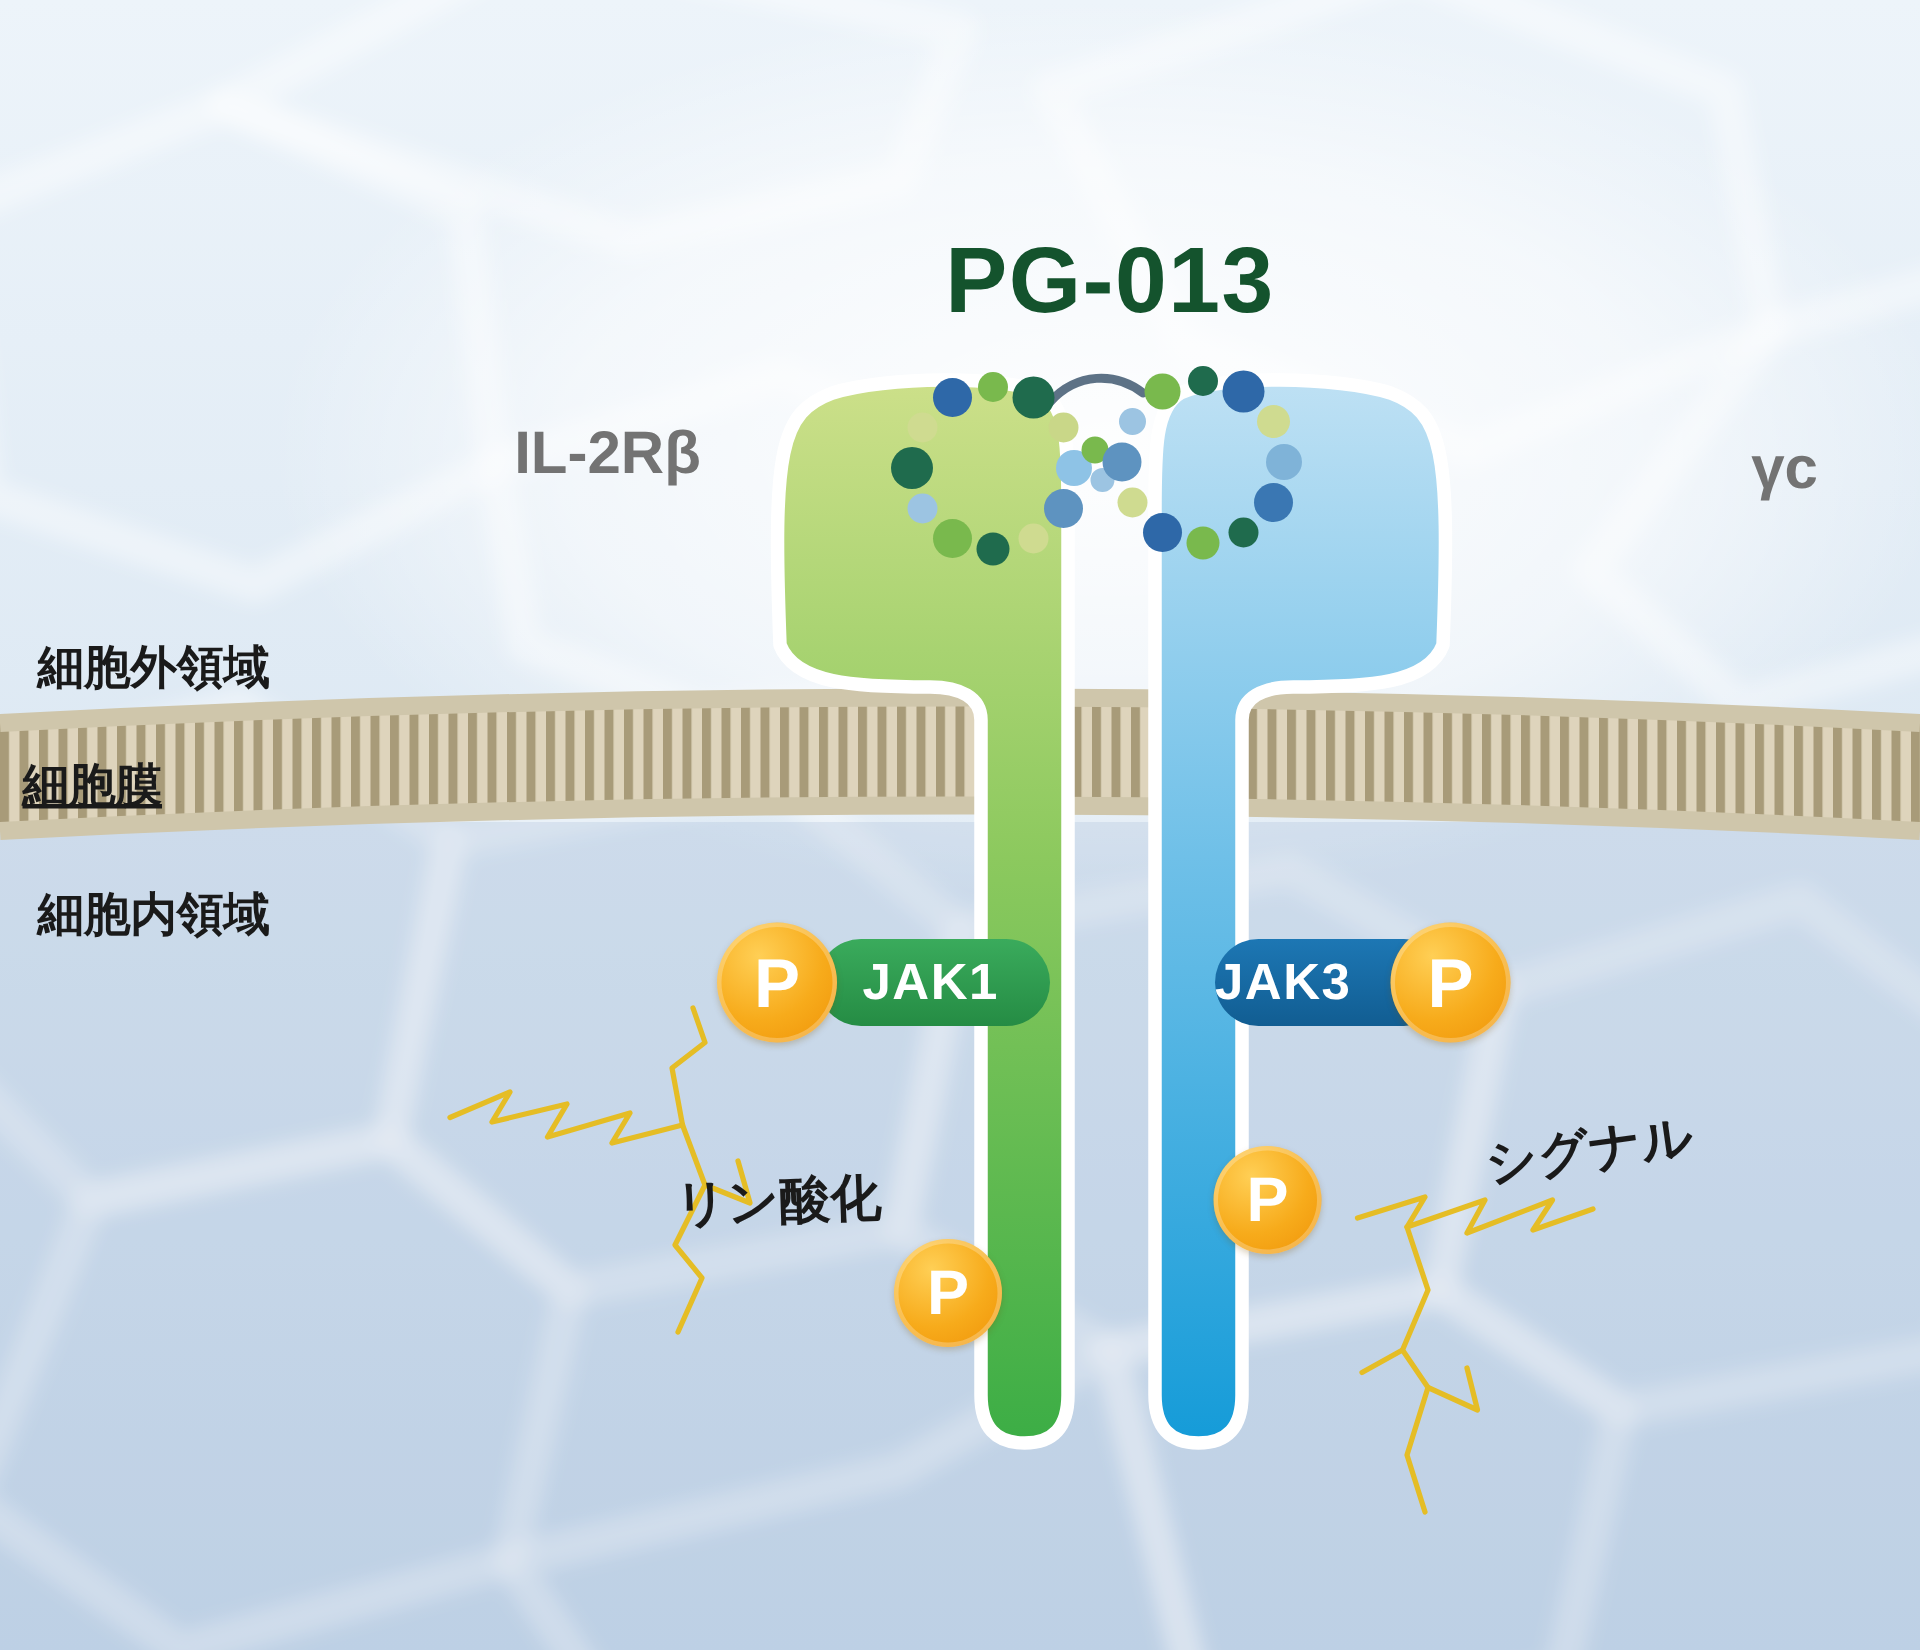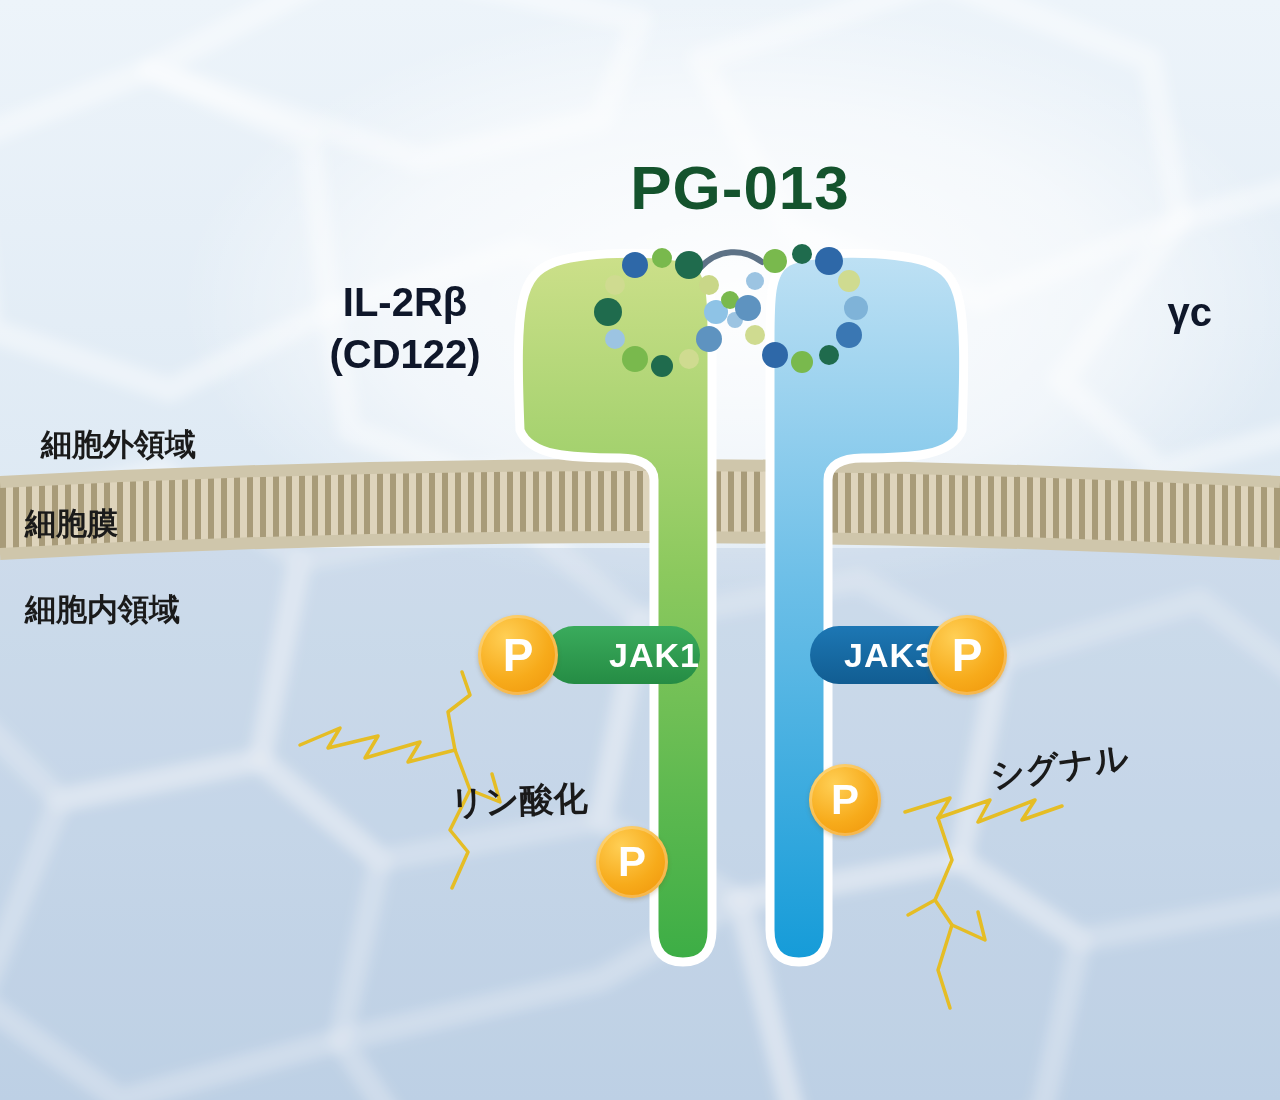--- a/index.html
+++ b/index.html
@@ -6,27 +6,27 @@
   .stage{
     position:relative;width:1280px;height:1100px;overflow:hidden;
     font-family:"Liberation Sans","DejaVu Sans",sans-serif;
   }
   .stage svg{position:absolute;inset:0;}
   .txt{position:absolute;color:#1a1a1a;font-weight:bold;white-space:nowrap;}
   .title{
     position:absolute;left:740px;top:152px;transform:translateX(-50%);
     font-size:62px;font-weight:800;color:#14532d;letter-spacing:1px;
   }
-  .receptor-label{position:absolute;font-size:40px;line-height:52px;font-weight:800;color:#0f172a;}
+  .receptor-label{position:absolute;font-size:40px;line-height:52px;font-weight:800;color:#737373;}
   .receptor-label.left{left:300px;top:276px;width:210px;text-align:center;}
   .receptor-label.right{left:992px;top:286px;width:220px;text-align:right;}
   .region-label{font-size:31px;}
   .pill{
     position:absolute;height:58px;border-radius:29px;display:flex;align-items:center;
-    justify-content:flex-end;color:#fff;font-size:34px;font-weight:800;letter-spacing:1px;
+    justify-content:flex-start;color:#fff;font-size:34px;font-weight:800;letter-spacing:1px;
   }
   .pill-green{left:545px;top:626px;width:155px;background:linear-gradient(#3aab5c,#258c44);padding-left:30px;box-sizing:border-box;}
   .pill-blue{left:810px;top:626px;width:155px;background:linear-gradient(#1d77b4,#115d92);padding-right:30px;box-sizing:border-box;}
   .pbadge{
     position:absolute;border-radius:50%;
     background:radial-gradient(circle at 35% 28%, #ffcf55 0%, #f7ab1b 55%, #ef9207 100%);
     box-shadow:0 0 0 3px rgba(255,255,255,0.25) inset, 0 2px 4px rgba(120,80,0,0.25);
     display:flex;align-items:center;justify-content:center;color:#fff;font-weight:800;
   }
   .pbadge.big{width:80px;height:80px;font-size:46px;}
@@ -165,28 +165,27 @@
       <circle cx="802" cy="362" r="11" fill="#79b94d"></circle>
       <circle cx="829" cy="355" r="10" fill="#1f6b4d"></circle>
       <circle cx="849" cy="335" r="13" fill="#3a77b3"></circle>
     </g>
   </svg>
 
   <div class="title">PG-013</div>
 
   <div class="receptor-label left">
     <div>IL-2Rβ</div>
-    <div>(CD122)</div>
   </div>
   <div class="receptor-label right">
     <div>γc</div>
   </div>
 
-  <div class="txt region-label" style="left:25px;top:424px;margin-left:16px;">細胞外領域</div>
-  <div class="txt region-label" style="left:25px;top:503px;">細胞膜</div>
+  <div class="txt region-label" style="left:25px;top:424px;">細胞外領域</div>
+  <div class="txt region-label" style="left:15px;top:503px;text-decoration:underline;">細胞膜</div>
   <div class="txt region-label" style="left:25px;top:589px;">細胞内領域</div>
 
   <div class="pill pill-green">
     <span>JAK1</span>
   </div>
   <div class="pill pill-blue">
     <span>JAK3</span>
   </div>
 
   <div class="pbadge big" style="left:478px;top:615px;">

